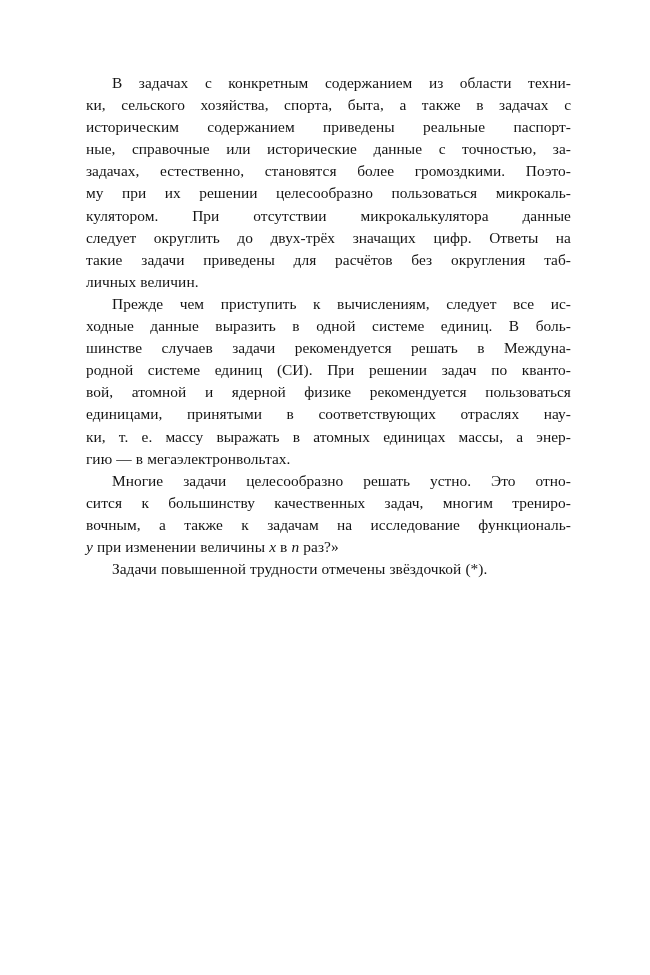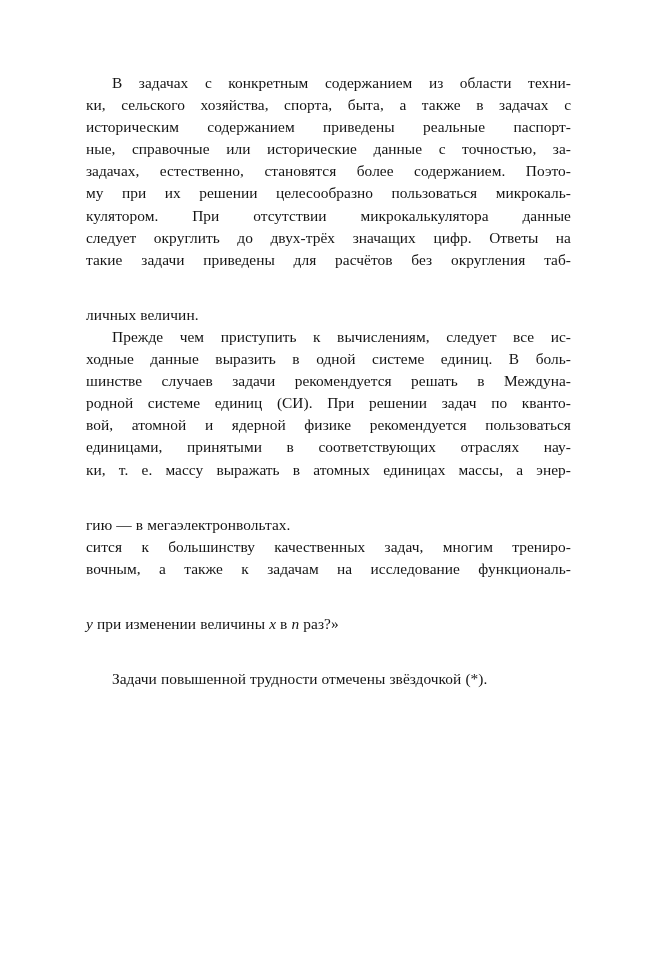--- a/index.html
+++ b/index.html
@@ -51,21 +51,20 @@
   
   .line.j {
     text-align: justify;
     text-align-last: justify;
     white-space: normal;
   }
   .line.last {
     text-align: right;
     text-align-last: left;
     white-space: normal;
-    margin-top: 33px;
   }
 
   .indent {
     display: inline-block;
     width: 26px;
   }
 
   .var {
     font-style: italic;
   }
@@ -74,40 +73,41 @@
 <body>
 
 <div class="page">
   <div class="text-block">
 
     <div class="para">
       <span class="line j"><span class="indent"></span><span>В задачах с конкретным содержанием из области техни-</span></span>
       <span class="line j">ки, сельского хозяйства, спорта, быта, а также в задачах с</span>
       <span class="line j">историческим содержанием приведены реальные паспорт-</span>
       <span class="line j">ные, справочные или исторические данные с точностью, за-</span>
-      <span class="line j">задачах, естественно, становятся более содержанием. Поэто-</span>
+      <span class="line j">задачах, естественно, становятся более громоздкими. Поэто-</span>
       <span class="line j">му при их решении целесообразно пользоваться микрокаль-</span>
       <span class="line j">кулятором. При отсутствии микрокалькулятора данные</span>
       <span class="line j">следует округлить до двух-трёх значащих цифр. Ответы на</span>
       <span class="line j">такие задачи приведены для расчётов без округления таб-</span>
       <span class="line last">личных величин.</span>
     </div>
 
     <div class="para">
       <span class="line j"><span class="indent"></span><span>Прежде чем приступить к вычислениям, следует все ис-</span></span>
       <span class="line j">ходные данные выразить в одной системе единиц. В боль-</span>
       <span class="line j">шинстве случаев задачи рекомендуется решать в Междуна-</span>
       <span class="line j">родной системе единиц (СИ). При решении задач по кванто-</span>
       <span class="line j">вой, атомной и ядерной физике рекомендуется пользоваться</span>
       <span class="line j">единицами, принятыми в соответствующих отраслях нау-</span>
       <span class="line j">ки, т. е. массу выражать в атомных единицах массы, а энер-</span>
       <span class="line last">гию — в мегаэлектронвольтах.</span>
     </div>
 
     <div class="para">
+      <span class="line j"><span class="indent"></span><span>Многие задачи целесообразно решать устно. Это отно-</span></span>
       <span class="line j">сится к большинству качественных задач, многим трениро-</span>
       <span class="line j">вочным, а также к задачам на исследование функциональ-</span>
       <span class="line last"><span class="var">y</span><span> при изменении величины </span><span class="var">x</span><span> в </span><span class="var">n</span><span> раз?»</span></span>
     </div>
 
     <div class="para">
       <span class="line last"><span class="indent"></span><span>Задачи повышенной трудности отмечены звёздочкой (*).</span></span>
     </div>
 
   </div>

